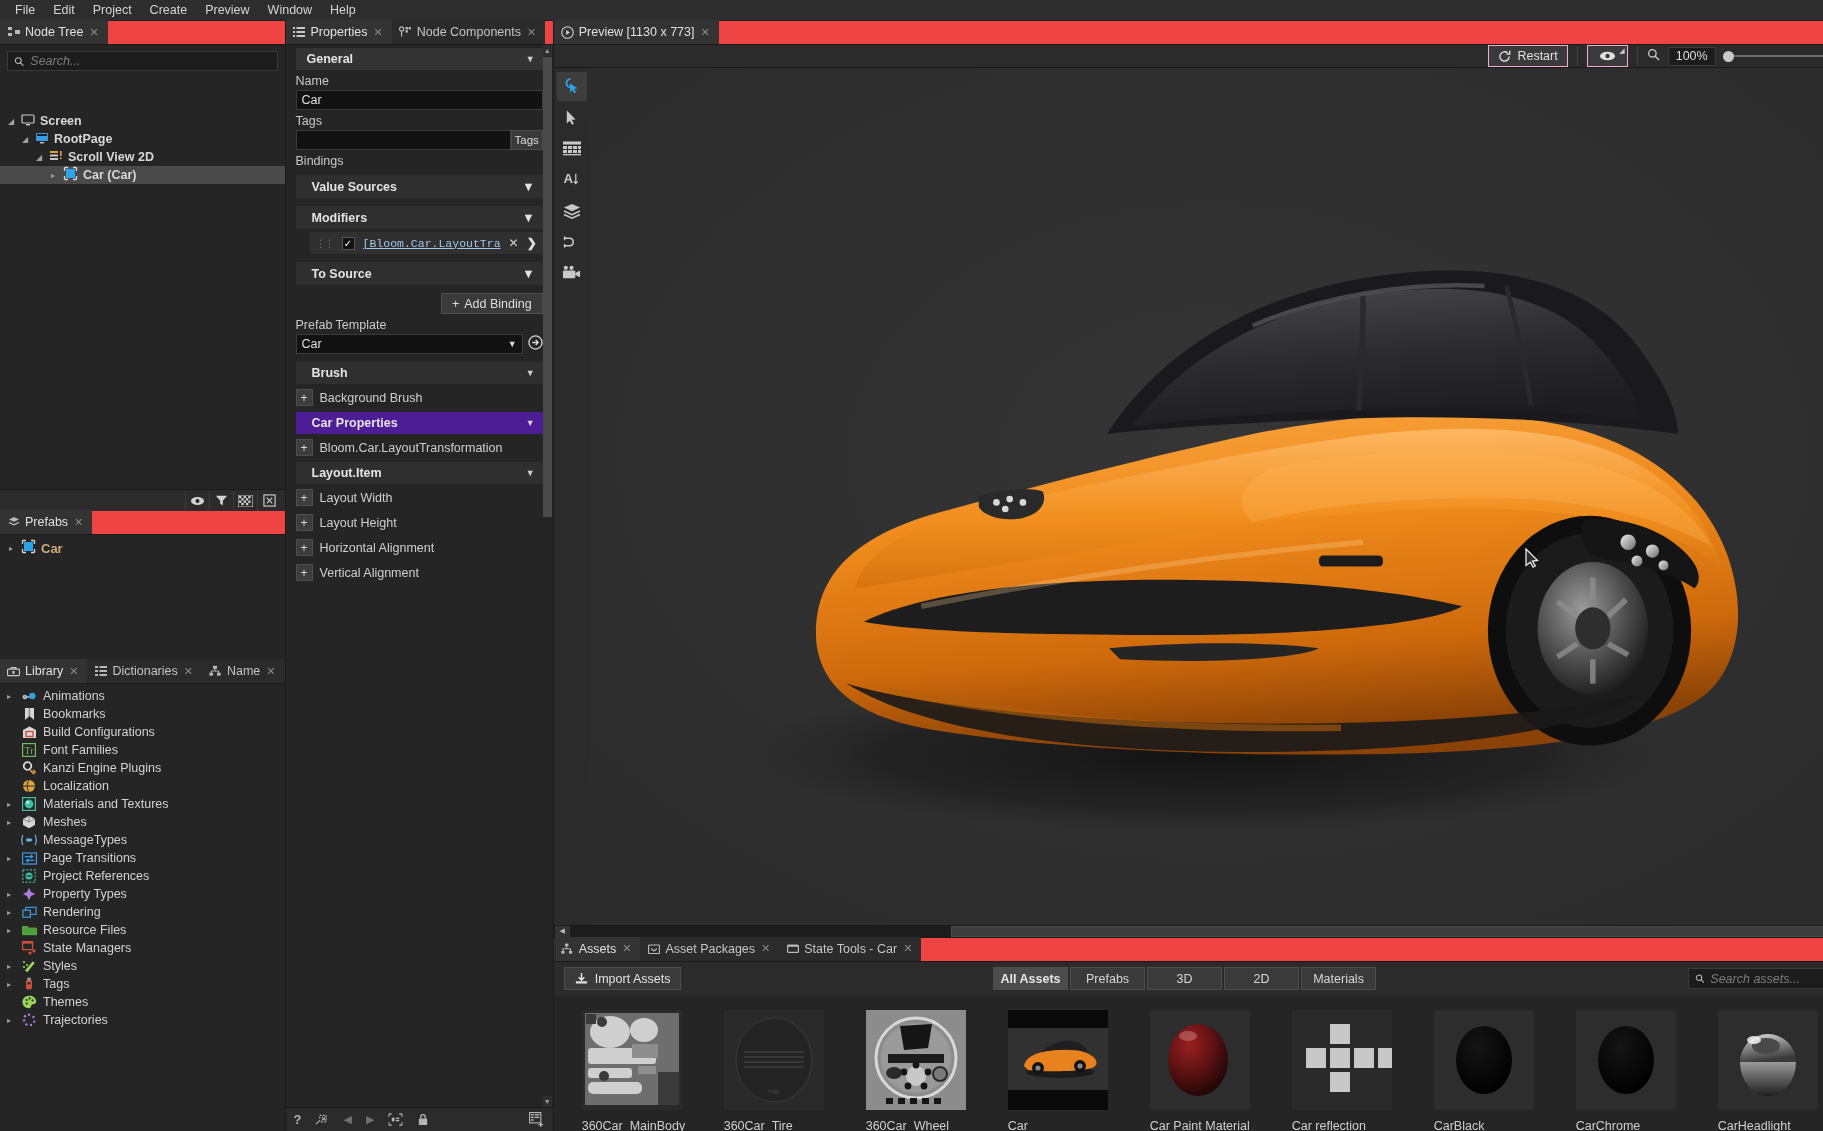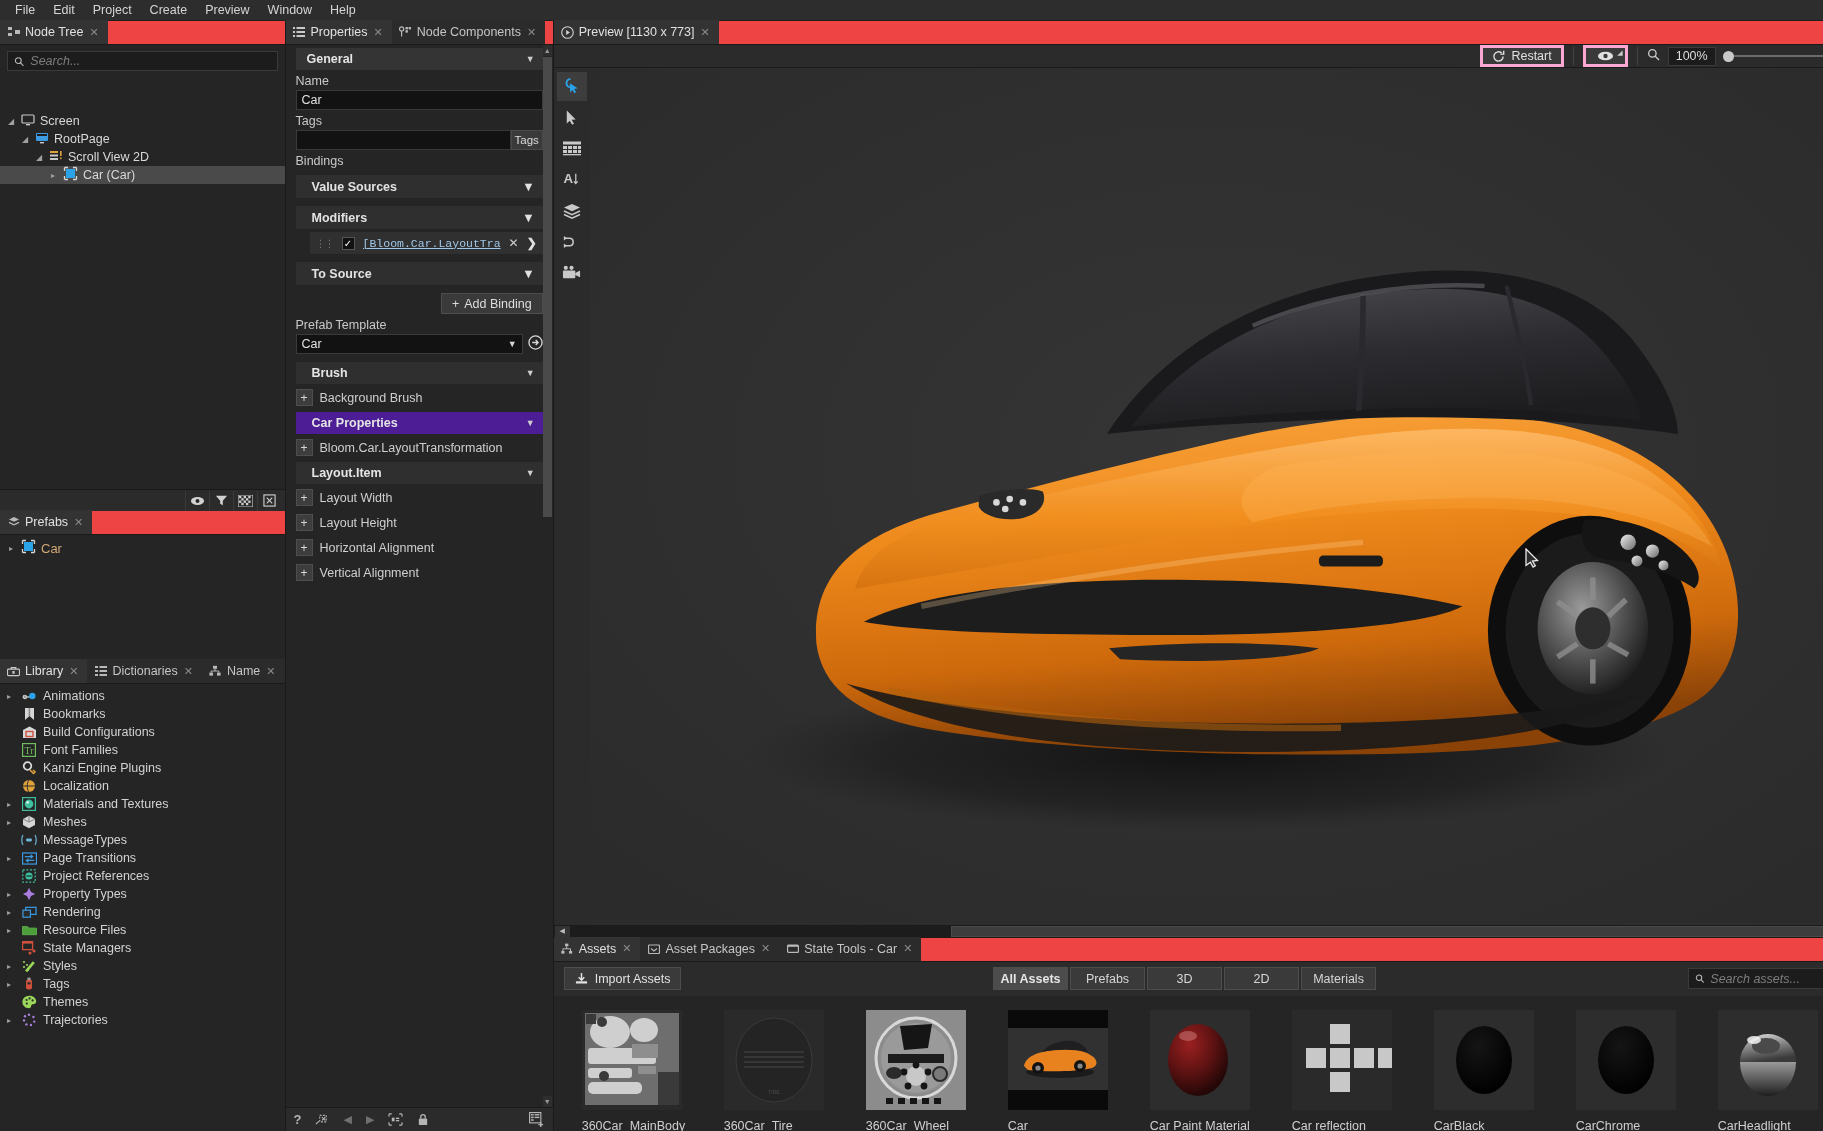--- a/index.html
+++ b/index.html
@@ -40,21 +40,21 @@
   .searchbar { margin:6px 7px; height:20px; background:#1c1c1c; border:1px solid #3a3a3a;
                display:flex; align-items:center; padding:0 6px; gap:6px; }
   .searchbar input { background:transparent; border:none; outline:none;
                      color:#cfcfcf; font-size:12.5px; font-family:"Liberation Sans",sans-serif;
                      font-style:italic; width:100%; }
   .searchbar input::placeholder { color:#7d7d7d; font-style:italic; }
   .tree { padding-top:3px; font-size:12.5px; }
   .trow { height:18px; display:flex; align-items:center; gap:5px; padding-left:4px; }
   .trow.sel { background:#4a4a4a; }
   .twist { width:10px; font-size:8px; color:#a0a0a0; text-align:center; }
-  .tlabel { color:#d2a877; }
+  .tlabel { color:#d2a877;font-weight:bold; }
   .tlabel.white { color:#d8d8d8; }
 
   .panelbottombar { height:22px; background:#2b2b2b; border-top:1px solid #1a1a1a;
                     display:flex; align-items:center; justify-content:flex-end; padding-right:4px; }
   .pbbtn { width:24px; height:20px; display:flex; align-items:center; justify-content:center;
            border-left:1px solid #3a3a3a; }
 
   
   .prefabs-body { height:125px; background:#252525; }
 
@@ -107,21 +107,21 @@
                   color:#9a9a9a; font-size:7px; text-align:center; line-height:11px; }
 
   .propsfooter { height:24px; background:#2b2b2b; border-top:1px solid #1a1a1a;
                  display:flex; align-items:center; gap:14px; padding:0 8px; }
   .propsfooter .fi { color:#b5b5b5; font-size:13px; display:flex; align-items:center; }
 
   
   .prev-toolbar { height:30px; background:#2b2b2b; display:flex; align-items:center;
                   justify-content:flex-end; padding-right:12px; gap:0px;
                   border-bottom:1px solid #1a1a1a; }
-  .tbtn { height:22px; background:#3a3a3a; border:3px solid #f9a8d4; display:flex;
+  .tbtn { height:22px; background:#3a3a3a; border:1px solid #f9a8d4; display:flex;
           align-items:center; gap:6px; padding:0 9px; font-size:12.5px; color:#e0e0e0; }
   .tsep { width:1px; height:18px; background:#444; margin:0 9px; }
   .zoomfield { height:19px; background:#1c1c1c; border:1px solid #3a3a3a; padding:0 7px;
                display:flex; align-items:center; color:#dcdcdc; font-size:12.5px; }
   .slider { width:100px; height:18px; position:relative; display:flex; align-items:center; margin-left:10px;}
   .slider .track { position:absolute; left:0; right:0; height:2px; background:#6a6a6a; }
   .slider .knob { position:absolute; left:-3px; width:11px; height:11px; border-radius:50%; background:#c9c9c9; }
 
   .prev-stage { flex:1; position:relative; background:#2d2d2d; display:flex; }
   .prev-left-tools { width:36px; background:#2b2b2b; display:flex; flex-direction:column;

